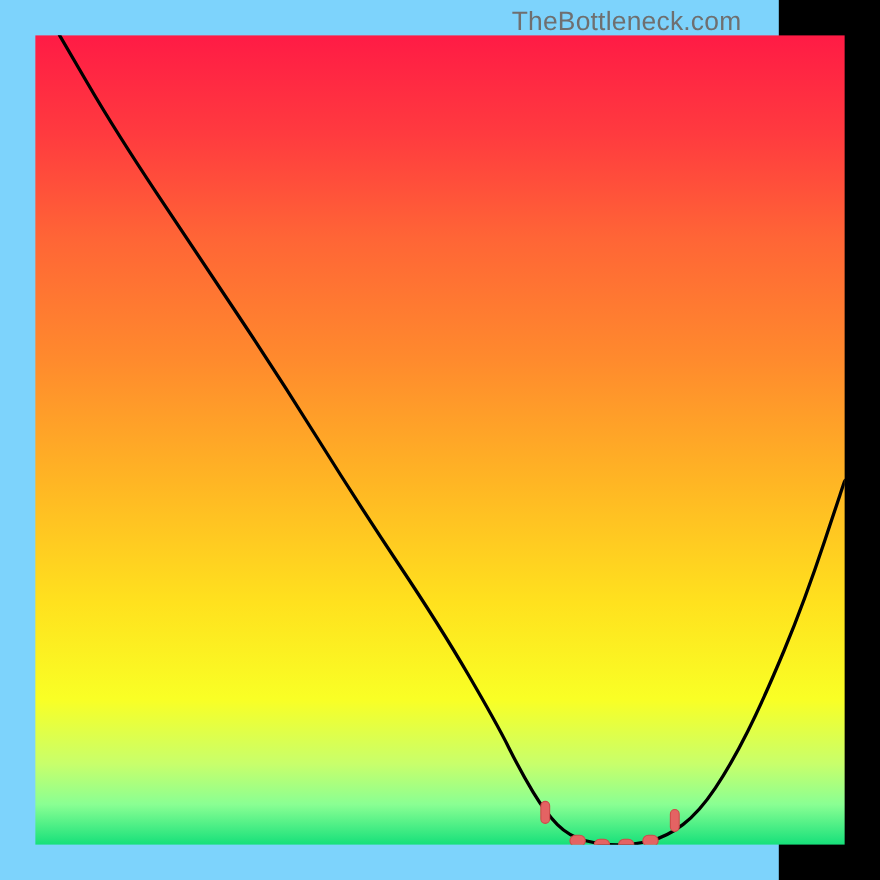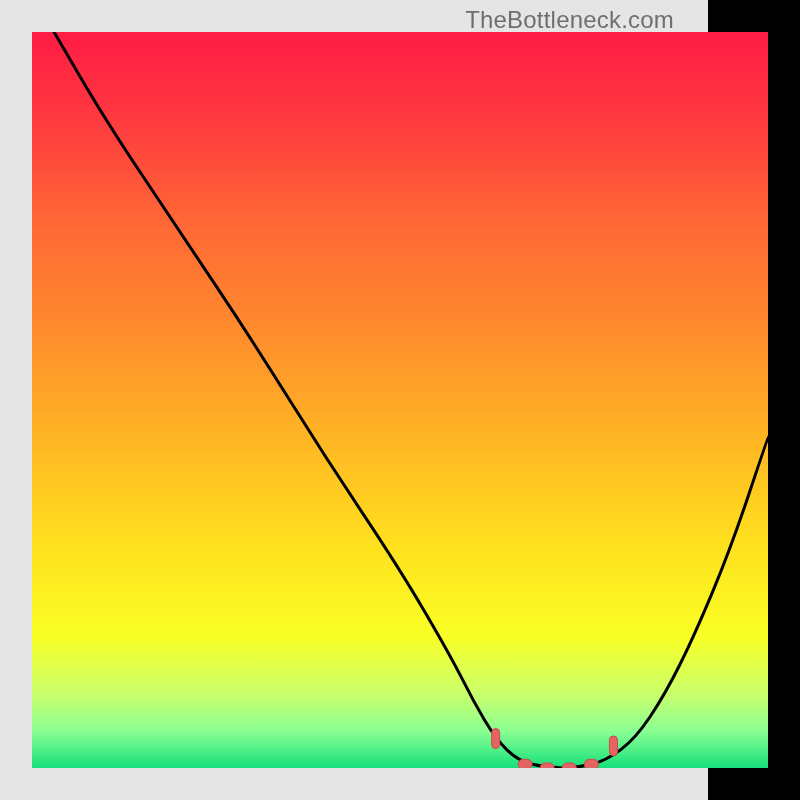--- a/index.html
+++ b/index.html
@@ -8,21 +8,21 @@
     width: 800px;
     height: 800px;
     background: #000;
     overflow: hidden;
     font-family: Arial, Helvetica, sans-serif;
   }
   .frame {
     position: relative;
     width: 708px;
     height: 800px;
-    background: #e5e5e5;
+    background: #7dd3fc;
   }
   .plot-area {
     position: absolute;
     left: 32px;
     top: 32px;
     width: 736px;
     height: 736px;
   }
   .gradient-bg {
     position: absolute;

